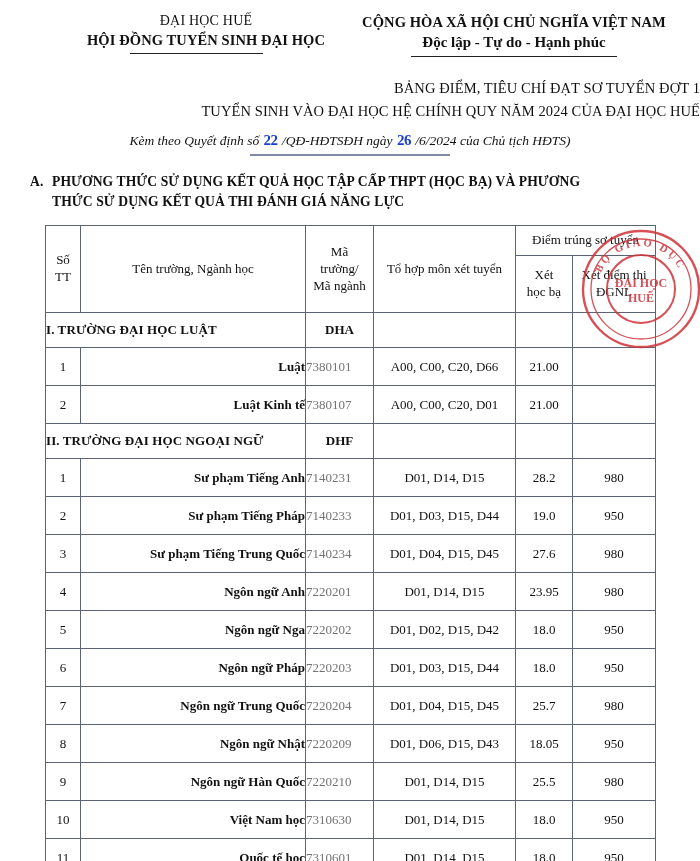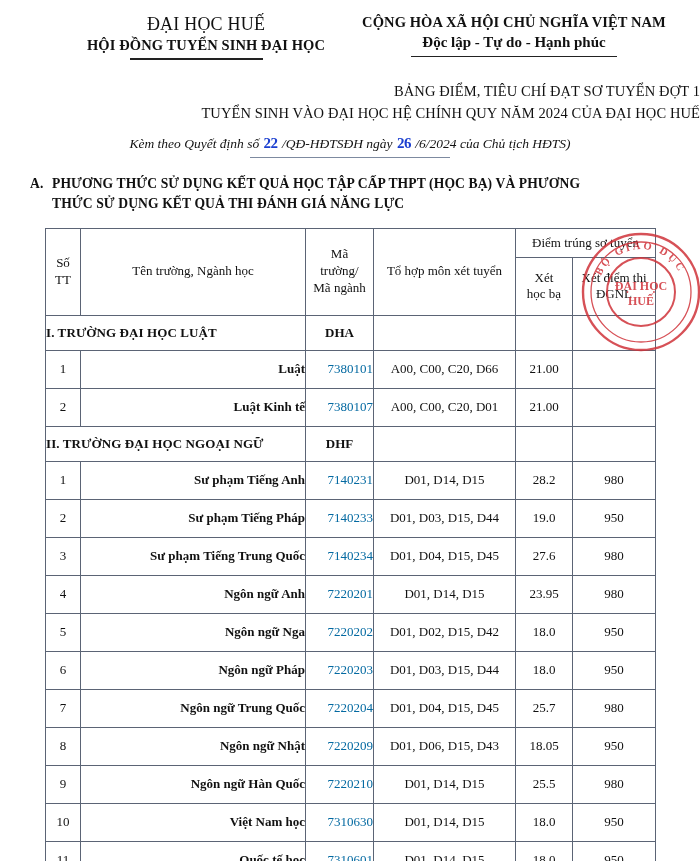--- a/index.html
+++ b/index.html
@@ -27,21 +27,21 @@
   .header-left {
     width: 300px;
     text-align: center;
     padding-left: 28px;
   }
   .header-right {
     flex: 1;
     text-align: center;
   }
   .org-line-1 {
-    font-size: 18px;
+    font-size: 14px;
     letter-spacing: .2px;
     line-height: 1.35;
     white-space: nowrap;
   }
   .org-line-2 {
     font-size: 14.5px;
     font-weight: bold;
     letter-spacing: .1px;
     line-height: 1.35;
     white-space: nowrap;
@@ -176,23 +176,23 @@
     font-size: 13.5px;
   }
   td.c-name-cell {
     text-align: right;
     padding-left: 9px;
     font-weight: bold;
     font-size: 13.5px;
     line-height: 1.25;
   }
   td.c-code-cell {
-    text-align: right;
+    text-align: left;
     font-size: 13px;
-    color: #0369a1;
+    color: #737373;
   }
   td.c-combo-cell {
     text-align: center;
     font-size: 13px;
   }
   td.c-hb-cell,
   td.c-nl-cell {
     text-align: center;
     font-size: 13px;
   }

